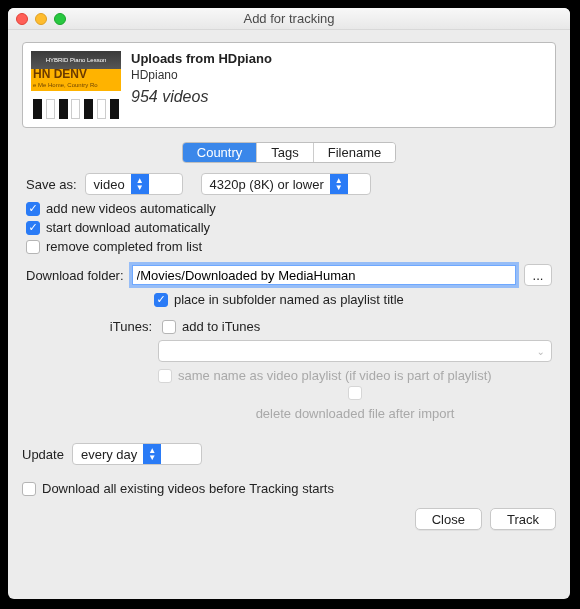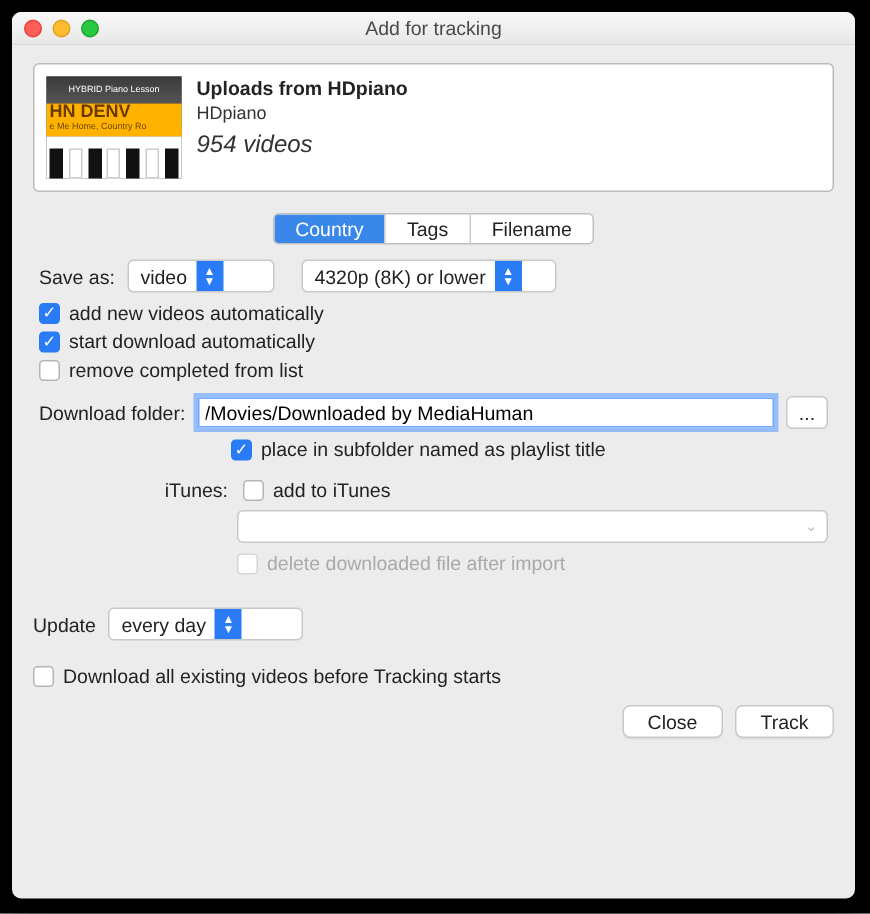--- a/index.html
+++ b/index.html
@@ -213,21 +213,25 @@
           <span class="cbox"></span>
           <span>add to iTunes</span>
         </div>
       </div>
       <div class="row" style="margin-left:132px;">
         <div class="grey-drop" style="flex:1;">
           <span class="val"></span>
           <span class="caret">⌄</span>
         </div>
       </div>
-      <div class="check dim" style="margin:3px 0 8px 132px;">
+      <div class="check dim" style="margin:3px 0 0 132px;">
+        <span class="cbox" style="border-color:#d6d6d6"></span>
+        <span>same name as video playlist (if video is part of playlist)</span>
+      </div>
+      <div class="check dim" style="margin:3px 0 8px 132px;flex-direction:column;">
         <span class="cbox" style="border-color:#d6d6d6"></span>
         <span>delete downloaded file after import</span>
       </div>
 
     </div>
 
     <div class="row" style="margin-top:14px;">
       <span class="label">Update</span>
       <div class="mac-select" style="width:130px;">
         <span class="val">every day</span>

